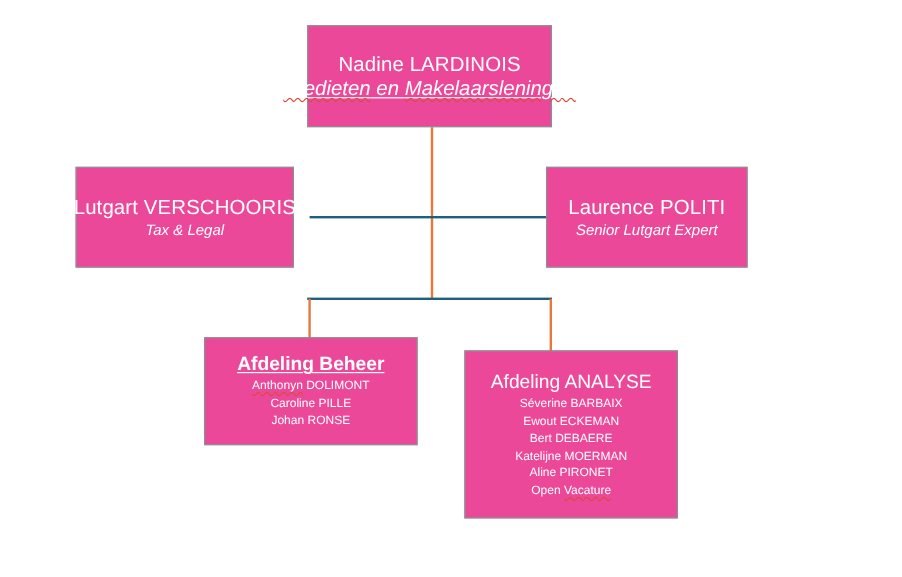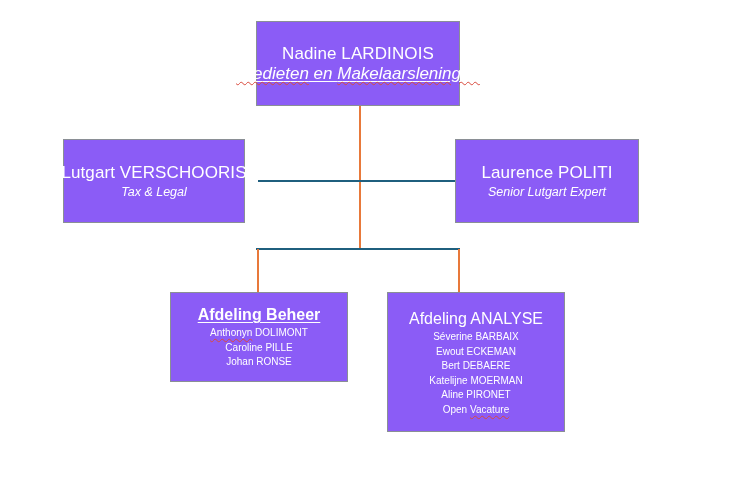--- a/index.html
+++ b/index.html
@@ -32,21 +32,21 @@
     width: 2px;
   }
   .connector-h {
     background: #1F5F7E;
     height: 2px;
   }
 
   
   .node-box {
     position: absolute;
-    background: #8b5cf6;
+    background: #ec4899;
     border: 1px solid #8a8f95;
     box-sizing: border-box;
     display: flex;
     flex-direction: column;
     align-items: center;
     justify-content: center;
     color: #ffffff;
     text-align: center;
     z-index: 5;
   }
@@ -103,22 +103,22 @@
     font-size: 17px;
     font-style: italic;
     text-decoration: underline;
     text-underline-offset: 2px;
     white-space: nowrap;
   }
 
   
   #node-top        { left: 256px; top: 21px;  width: 204px; height: 85px; }
   #node-left       { left: 63px;  top: 139px; width: 182px; height: 84px; }
-  #node-right      { left: 455px; top: 139px; width: 184px; height: 84px; }
-  #node-dept-beheer{ left: 170px; top: 292px; width: 178px; height: 90px; }
+  #node-right      { left: 455px; top: 139px; width: 168px; height: 84px; }
+  #node-dept-beheer{ left: 170px; top: 281px; width: 178px; height: 90px; }
   #node-dept-analyse{left: 387px; top: 292px; width: 178px; height: 140px; }
 
   
   #line-top-trunk      { left: 359px; top: 106px; height: 143px; }
   #line-middle-bus     { left: 258px; top: 180px; width: 200px; }
   #line-bottom-bus     { left: 256px; top: 248px; width: 204px; }
   #line-drop-beheer    { left: 257px; top: 249px; height: 44px; }
   #line-drop-analyse   { left: 458px; top: 249px; height: 44px; }
 </style>
 </head>

